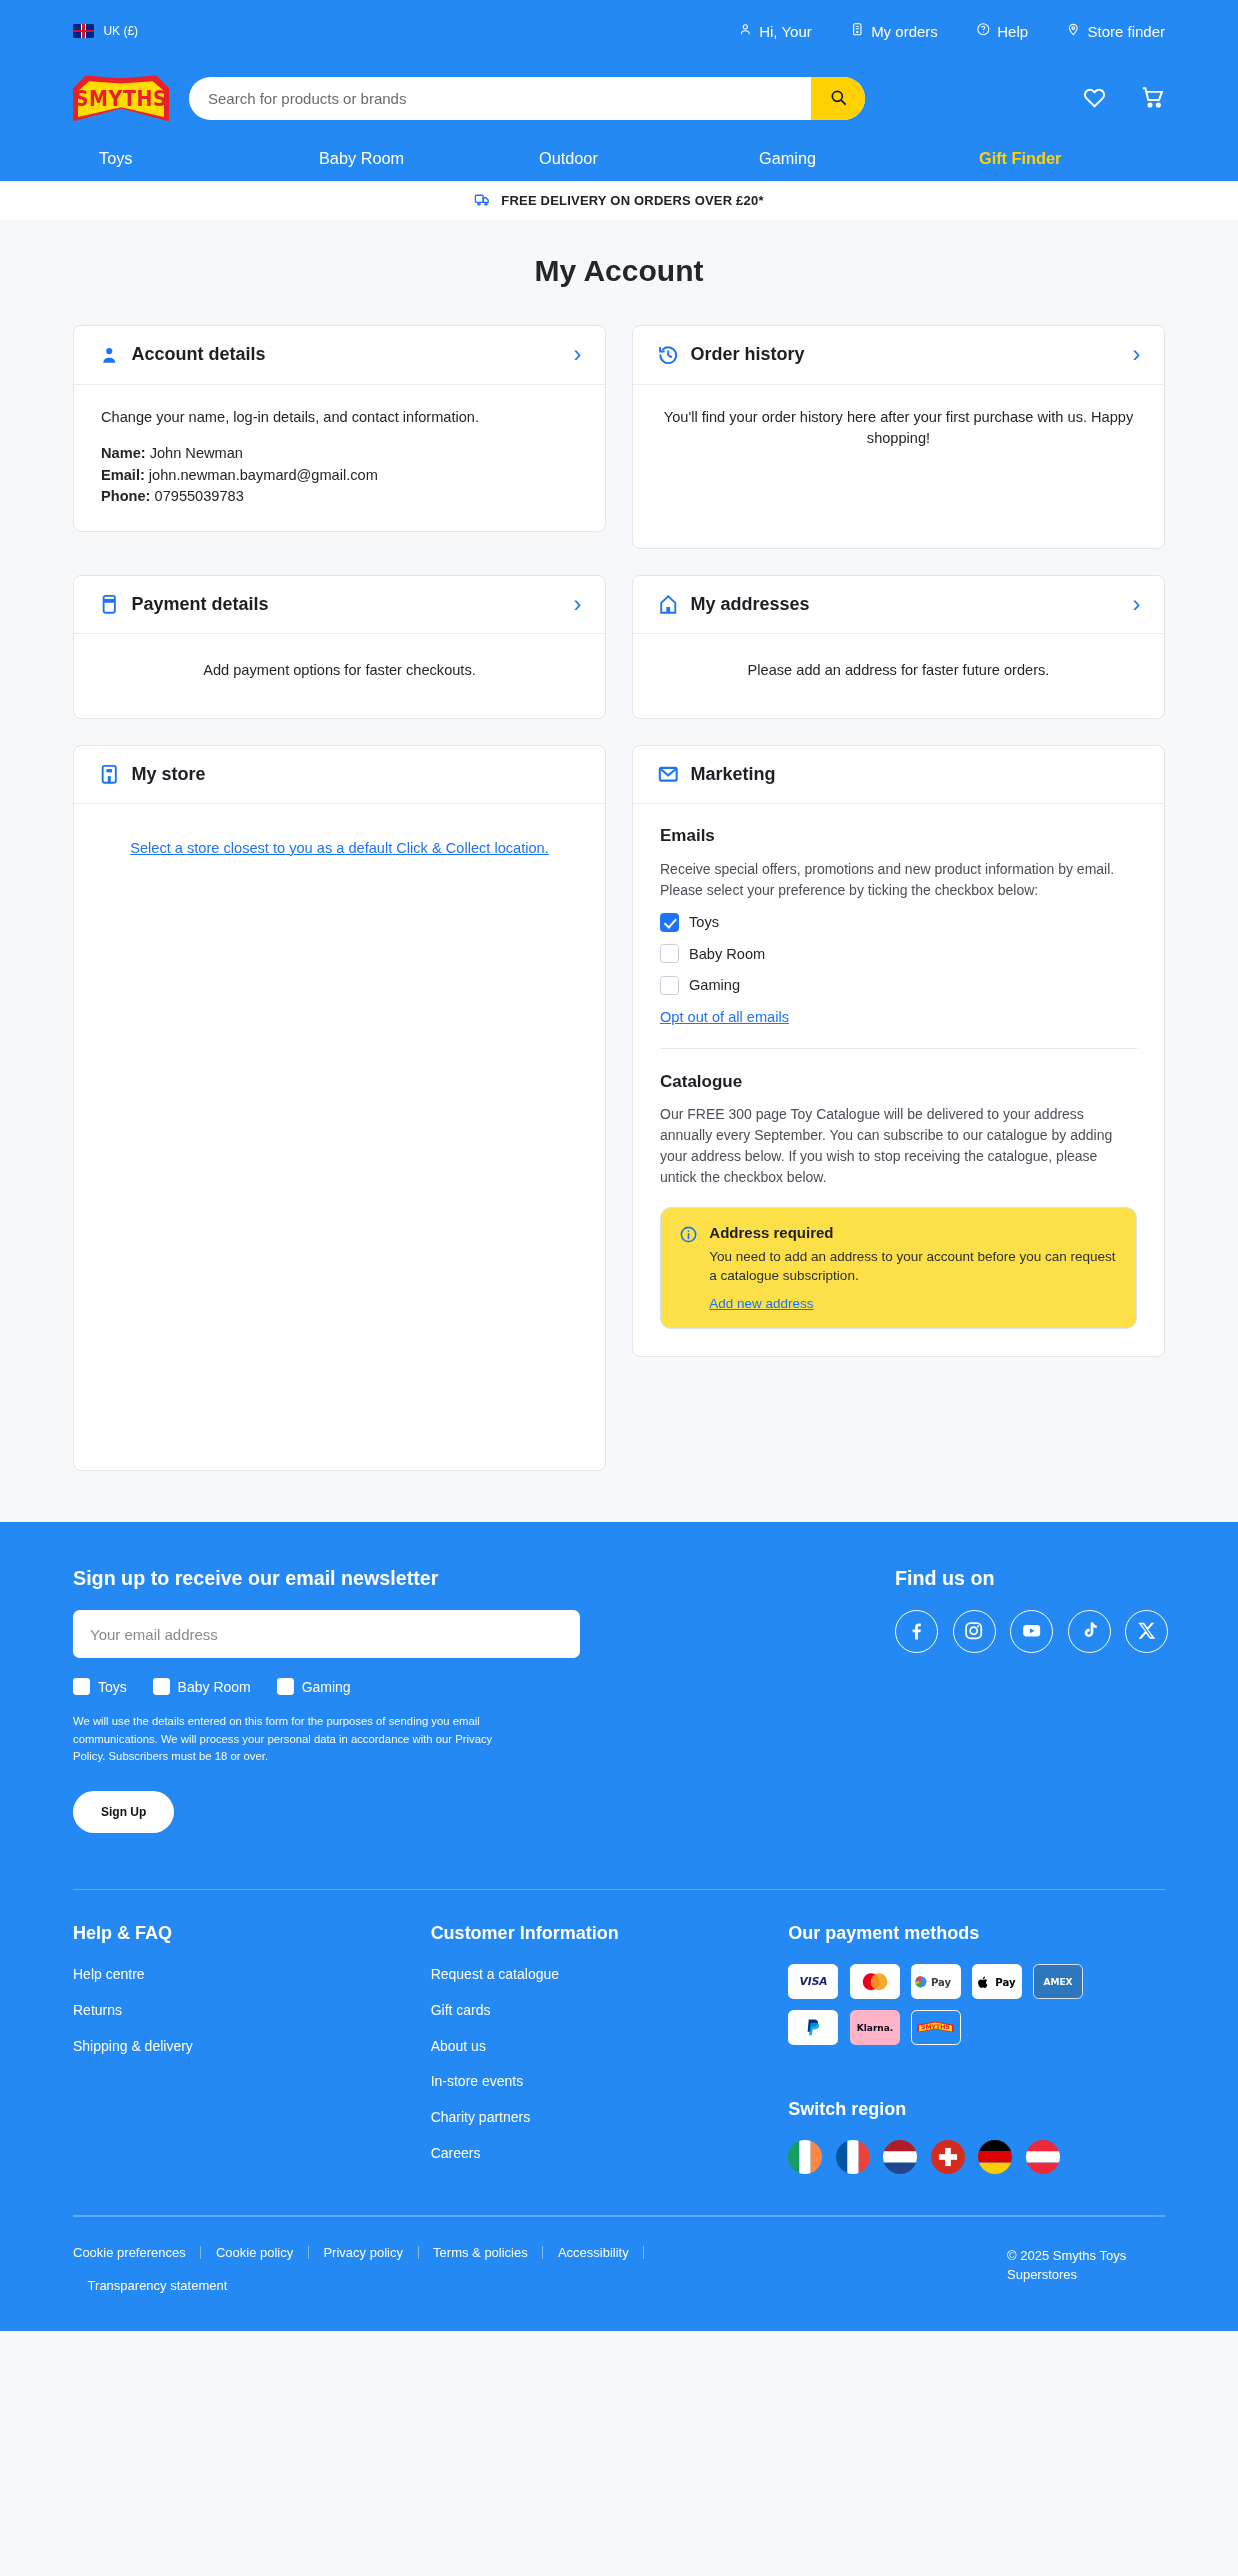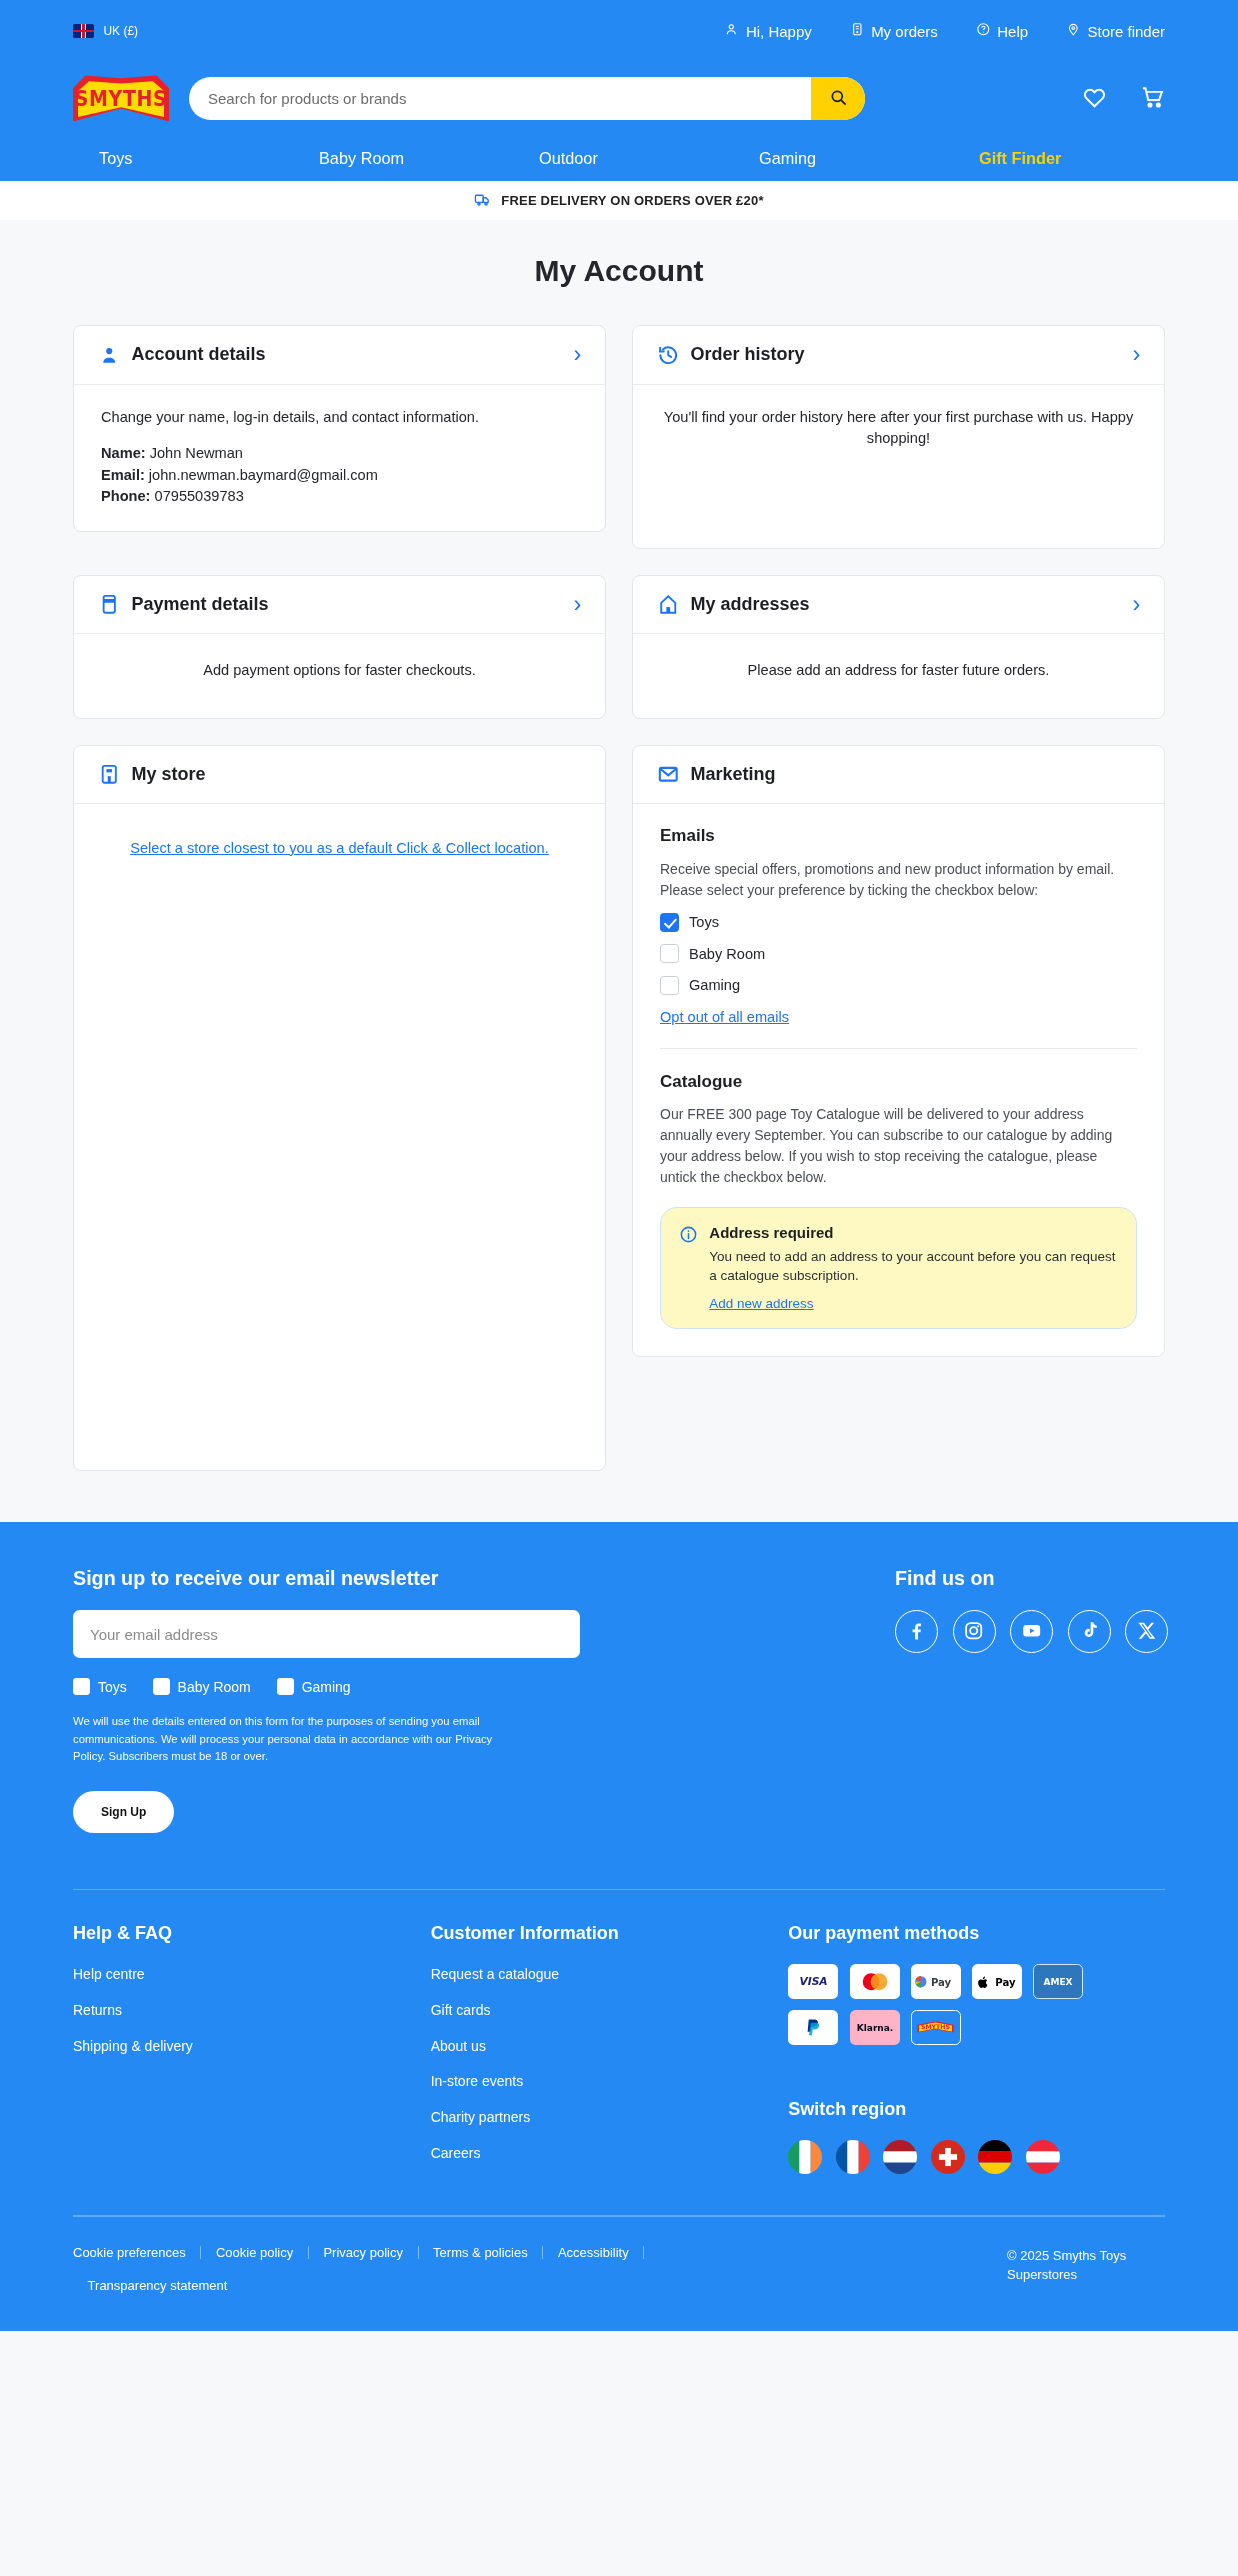--- a/index.html
+++ b/index.html
@@ -96,21 +96,21 @@
   .cb{width:19px;height:19px;border:1.1px solid #c9cfd6;border-radius:3.4px;background:#fff;
     flex:none;}
   .cb.on{background:#1d74f5;border-color:#1d74f5;position:relative;}
   .cb.on:after{content:"";position:absolute;left:6.2px;top:2.3px;width:5px;height:9.6px;
     border:solid #fff;border-width:0 2px 2px 0;transform:rotate(42deg);}
   .cblbl{font-size:14.6px;color:#24262b;}
   .optout{display:inline-block;margin-top:14.6px;color:#1d74f5;text-decoration:underline;
     font-size:14.6px;}
   .hr{height:0.6px;background:#e4e7ec;margin:22.5px 0 23.6px;}
 
-  .alert{background:#fef9c3;border:0.6px solid #cfe2fb;border-radius:17px;
+  .alert{background:#fde047;border:0.6px solid #cfe2fb;border-radius:11px;
     padding:15.8px 18px 17px;margin-top:19px;display:flex;gap:11.3px;}
   .alert .ai{width:19px;height:19px;flex:none;margin-top:1.1px;}
   .alert-t{font-size:15px;font-weight:bold;color:#1d1f24;margin-bottom:5.6px;}
   .alert-p{font-size:13.5px;color:#2c3038;line-height:1.45;}
   .alert-l{display:inline-block;margin-top:10px;color:#1d74f5;text-decoration:underline;
     font-size:13.5px;}
 
   
   .footer{background:#2589f3;color:#fff;padding:45px 73px 0;}
   .frow1{display:flex;gap:0;}
@@ -175,21 +175,21 @@
       <div class="region">
         <span class="flag-uk"></span>
         <span>UK (£)</span>
       </div>
       <div class="topnav">
         <a href="#">
           <span><svg viewBox="0 0 24 24" fill="none" stroke="#fff" stroke-width="1.8">
                 <circle cx="12" cy="8" r="3.4"></circle>
                 <path d="M5.5 20c0-3.6 2.9-5.6 6.5-5.6s6.5 2 6.5 5.6"></path>
               </svg></span>
-          <span>Hi, Happy</span>
+          <span>Hi, Your</span>
         </a>
         <a href="#">
           <span><svg viewBox="0 0 24 24" fill="none" stroke="#fff" stroke-width="1.8">
                 <rect x="6" y="3" width="12" height="18" rx="2"></rect>
                 <path d="M9.5 7.5h5M9.5 11h5"></path>
                 <circle cx="12" cy="16.5" r="1" fill="#fff"></circle>
               </svg></span>
           <span>My orders</span>
         </a>
         <a href="#">

